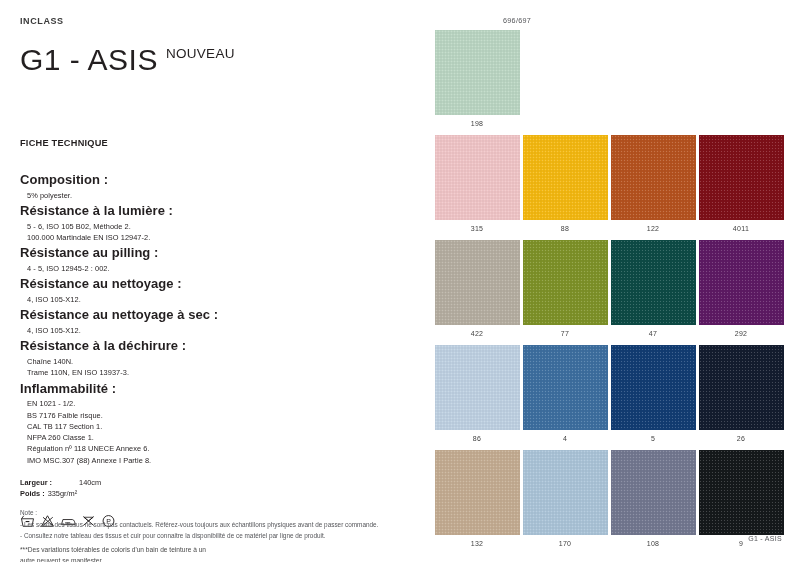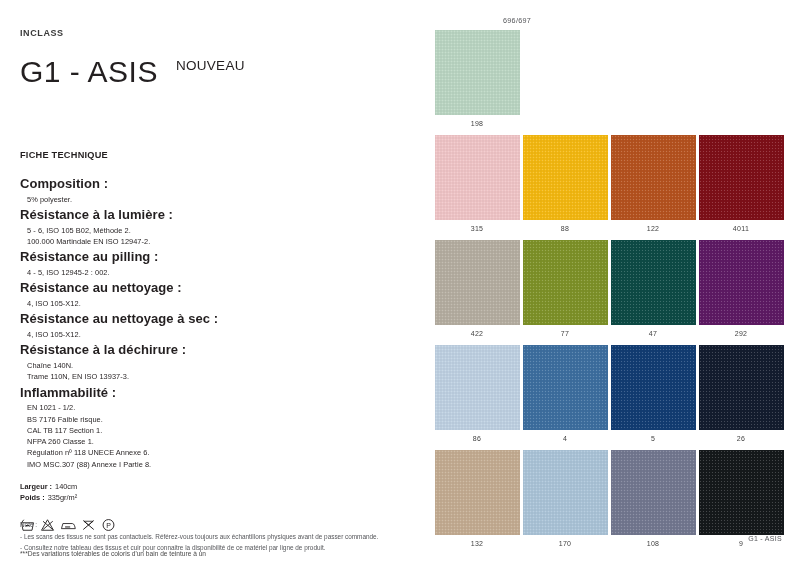--- a/index.html
+++ b/index.html
@@ -13,21 +13,21 @@
     font-family: "Liberation Sans", sans-serif;
     color: #231f20;
     position: relative;
     overflow: hidden;
   }
 
   
   #left-col {
     position: absolute;
     left: 20px;
-    top: 28px;
+    top: 16px;
     width: 390px;
     height: 530px;
   }
 
   #brand-logo {
     font-size: 9px;
     letter-spacing: 0.6px;
     font-weight: 600;
     color: #3a3a3a;
     font-family: "Liberation Sans", sans-serif;
@@ -44,33 +44,33 @@
     letter-spacing: 0.5px;
     color: #231f20;
     line-height: 1;
     font-family: "Liberation Sans", sans-serif;
   }
   #product-badge {
     font-size: 13.5px;
     font-weight: 350;
     letter-spacing: 0.3px;
     color: #231f20;
-    margin-left: 18px;
+    margin-left: 8px;
     margin-top: 1px;
   }
 
   #tech-sheet {
     margin-top: 63px;
   }
   #tech-heading {
     font-size: 9.2px;
     font-weight: bold;
     letter-spacing: 0.25px;
     color: #231f20;
-    margin-bottom: 14px;
+    margin-bottom: 22px;
   }
 
   .spec-group {
     margin-bottom: 0;
   }
   .spec-label {
     font-size: 13px;
     font-weight: bold;
     color: #231f20;
     line-height: 1.52;
@@ -236,21 +236,21 @@
           <div class="spec-value">EN 1021 - 1/2.</div>
           <div class="spec-value">BS 7176 Faible risque.</div>
           <div class="spec-value">CAL TB 117 Section 1.</div>
           <div class="spec-value">NFPA 260 Classe 1.</div>
           <div class="spec-value">Régulation nº 118 UNECE Annexe 6.</div>
           <div class="spec-value">IMO MSC.307 (88) Annexe I Partie 8.</div>
         </div>
       </div>
 
     <div id="dimensions">
-        <div class="dim-line"><b>Largeur :</b><span style="padding-left: 3px;">140cm</span></div>
+        <div class="dim-line"><b>Largeur :</b><span style="padding-left: 3px; margin-left: 24px;">140cm</span></div>
         <div class="dim-line"><b>Poids :</b><span style="padding-left: 3px;">335gr/m²</span></div>
       </div>
   </div>
 
   <div id="care-symbols">
 
     <span class="care-icon">
       <svg width="15" height="14" viewBox="0 0 20 18">
         <path d="M2 6 L18 6 L16 16 L4 16 Z" fill="none" stroke="#231f20" stroke-width="1.2"></path>
         <path d="M2 6 L5 2" fill="none" stroke="#231f20" stroke-width="1.2"></path>

